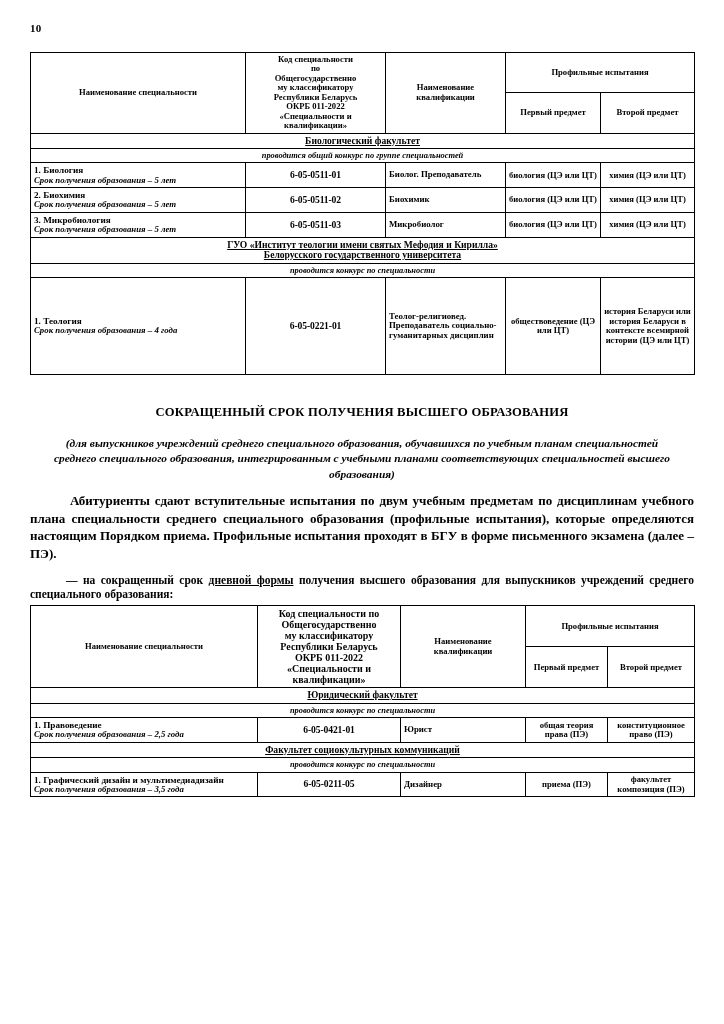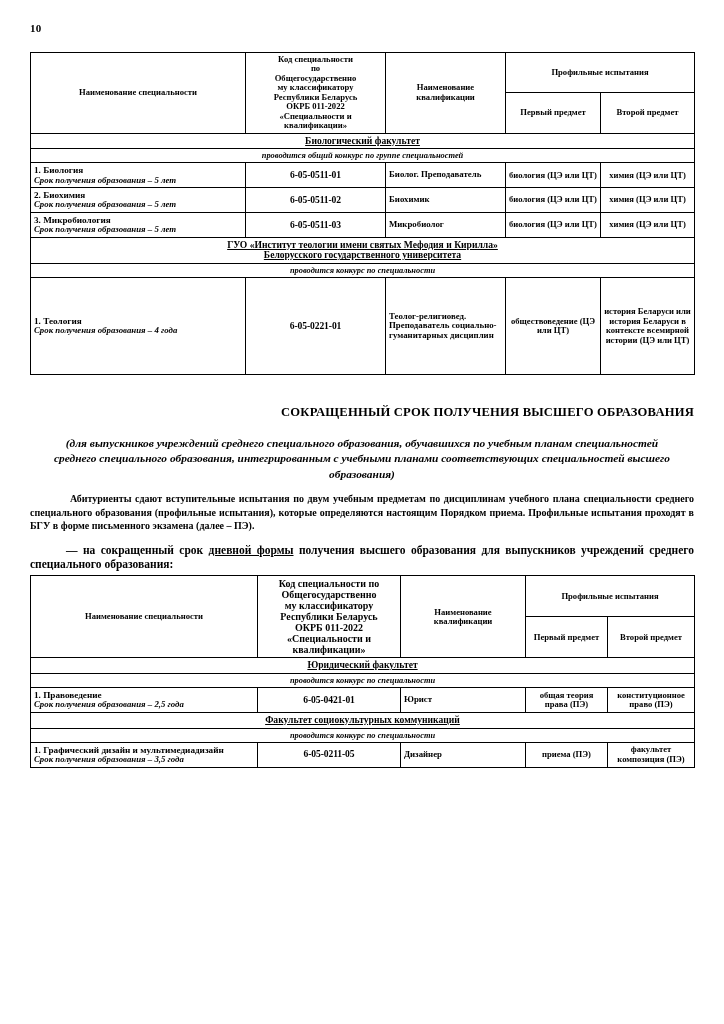--- a/index.html
+++ b/index.html
@@ -101,37 +101,37 @@
   .exam-cell {
     text-align: center;
     font-size: 8.6px;
     line-height: 1.2;
     font-weight: bold;
   }
 
   
   .section-gap { height: 30px; }
   .big-title {
-    text-align: right;
+    text-align: center;
     font-size: 12.6px;
     font-weight: bold;
     letter-spacing: 0.2px;
     margin: 0 0 2px 0;
   }
   .big-subtitle {
     text-align: center;
     font-size: 11.4px;
     font-weight: bold;
     font-style: italic;
     line-height: 1.34;
     margin: 16px 0 10px 0;
     padding: 0 18px;
   }
   .para {
-    font-size: 10px;
+    font-size: 13px;
     font-weight: bold;
     line-height: 1.36;
     text-align: justify;
     margin: 0 0 10px 0;
   }
   .para .indent { display: inline-block; width: 40px; }
 
   .tbl-wrap { margin-top: 2px; }
 </style>
 </head>

